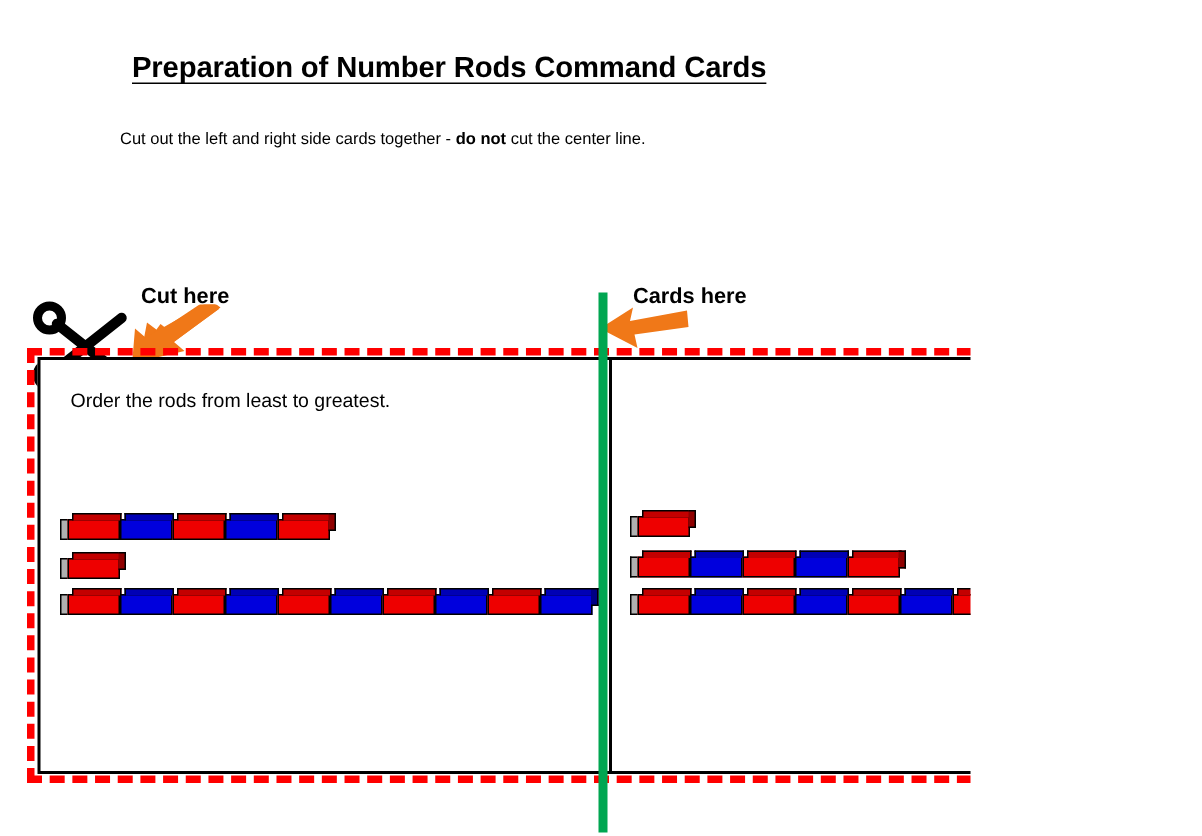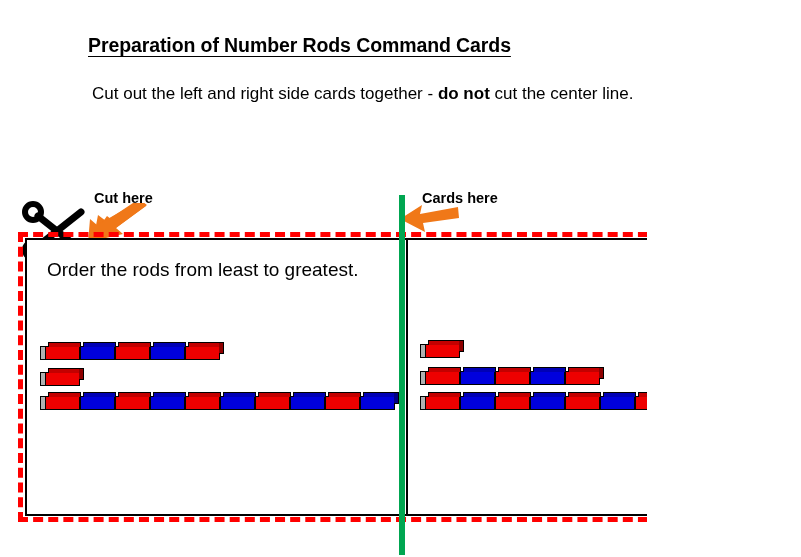--- a/index.html
+++ b/index.html
@@ -27,23 +27,23 @@
     top: 34px;
     font-size: 19.5px;
     font-weight: bold;
     letter-spacing: -0.1px;
     text-decoration: underline;
     text-underline-offset: 4px;
     white-space: nowrap;
   }
   .instructions {
     position: absolute;
-    left: 92px;
+    left: 80px;
     top: 82px;
-    font-size: 17px;
+    font-size: 11px;
     line-height: 23px;
     white-space: nowrap;
   }
   .instructions b { font-weight: bold; }
 
   
   .callout-label {
     position: absolute;
     font-size: 14.5px;
     font-weight: bold;
@@ -103,21 +103,21 @@
     width: 2px;
     height: 278px;
     background: #000000;
   }
 
   
   #card-prompt {
     position: absolute;
     left: 47px;
     top: 259px;
-    font-size: 19px;
+    font-size: 13px;
     white-space: nowrap;
   }
 
   
   .rod {
     position: absolute;
     display: flex;
     height: 14px;
   }
   .rod-seg {

